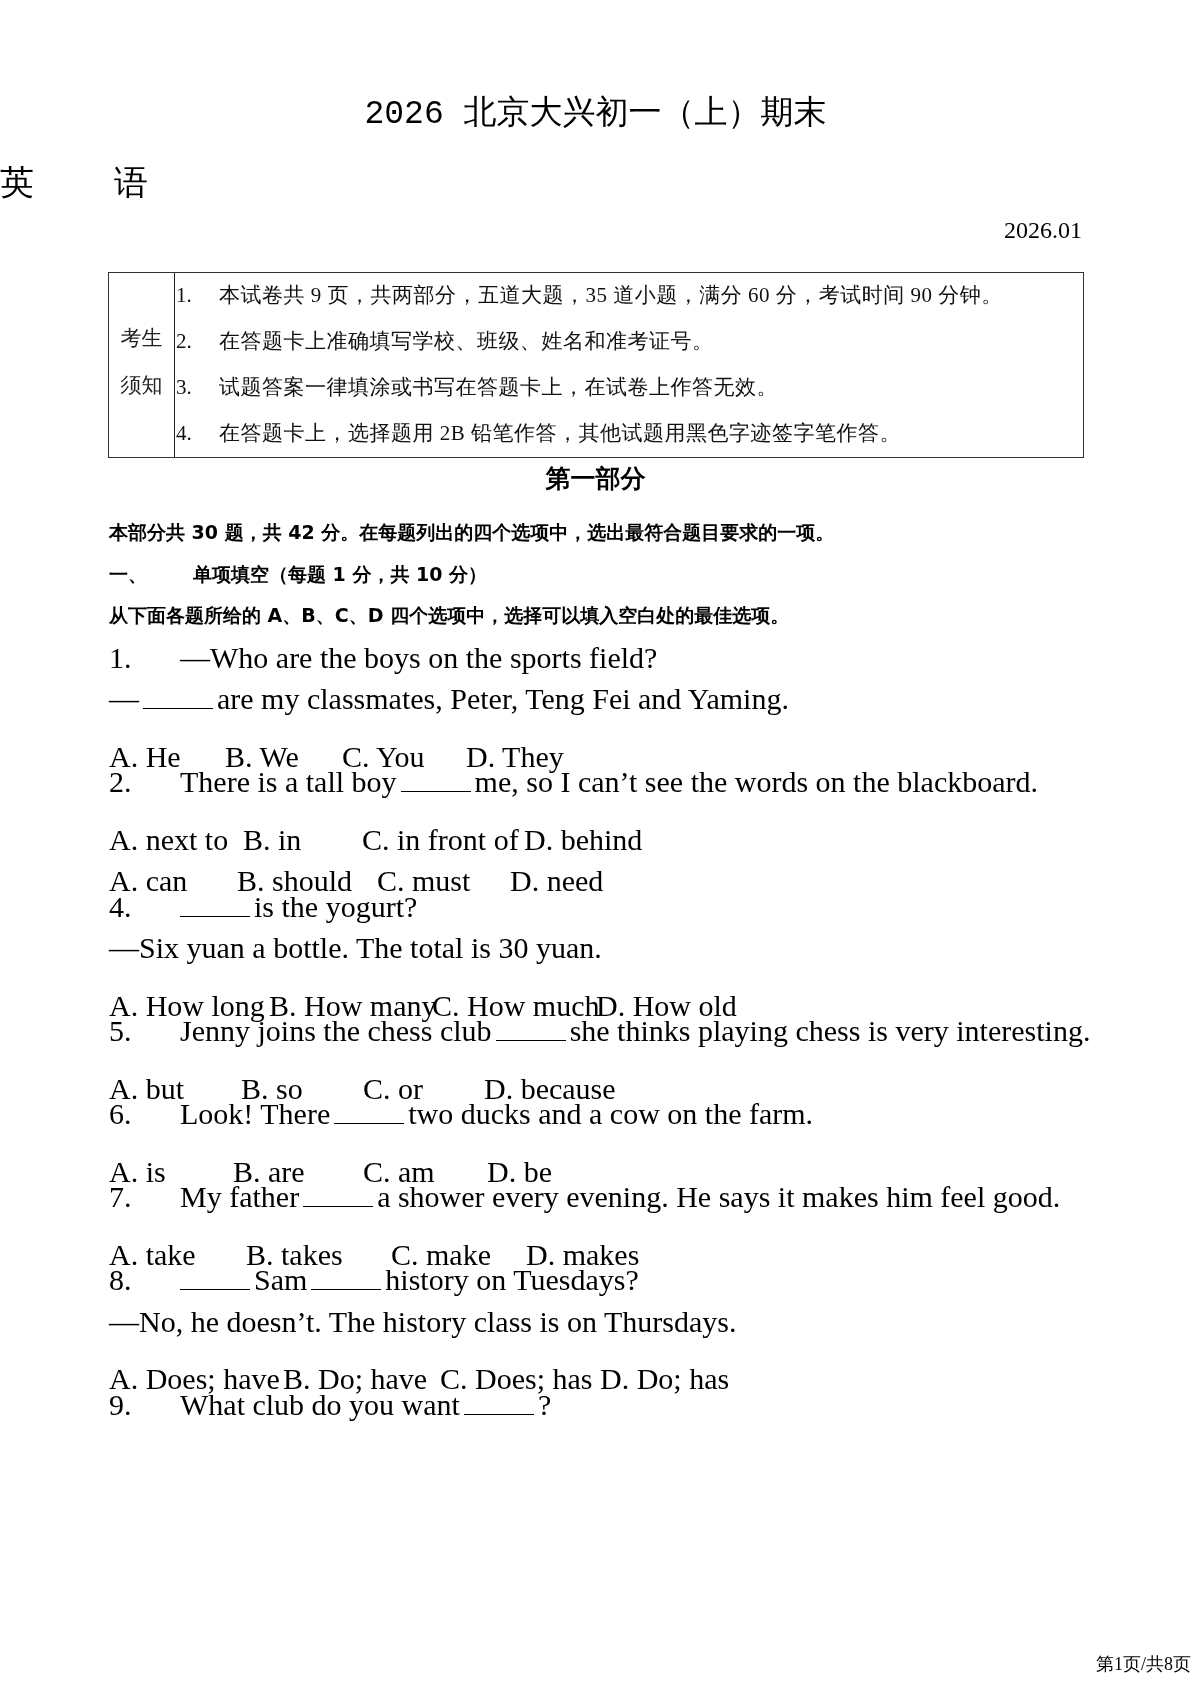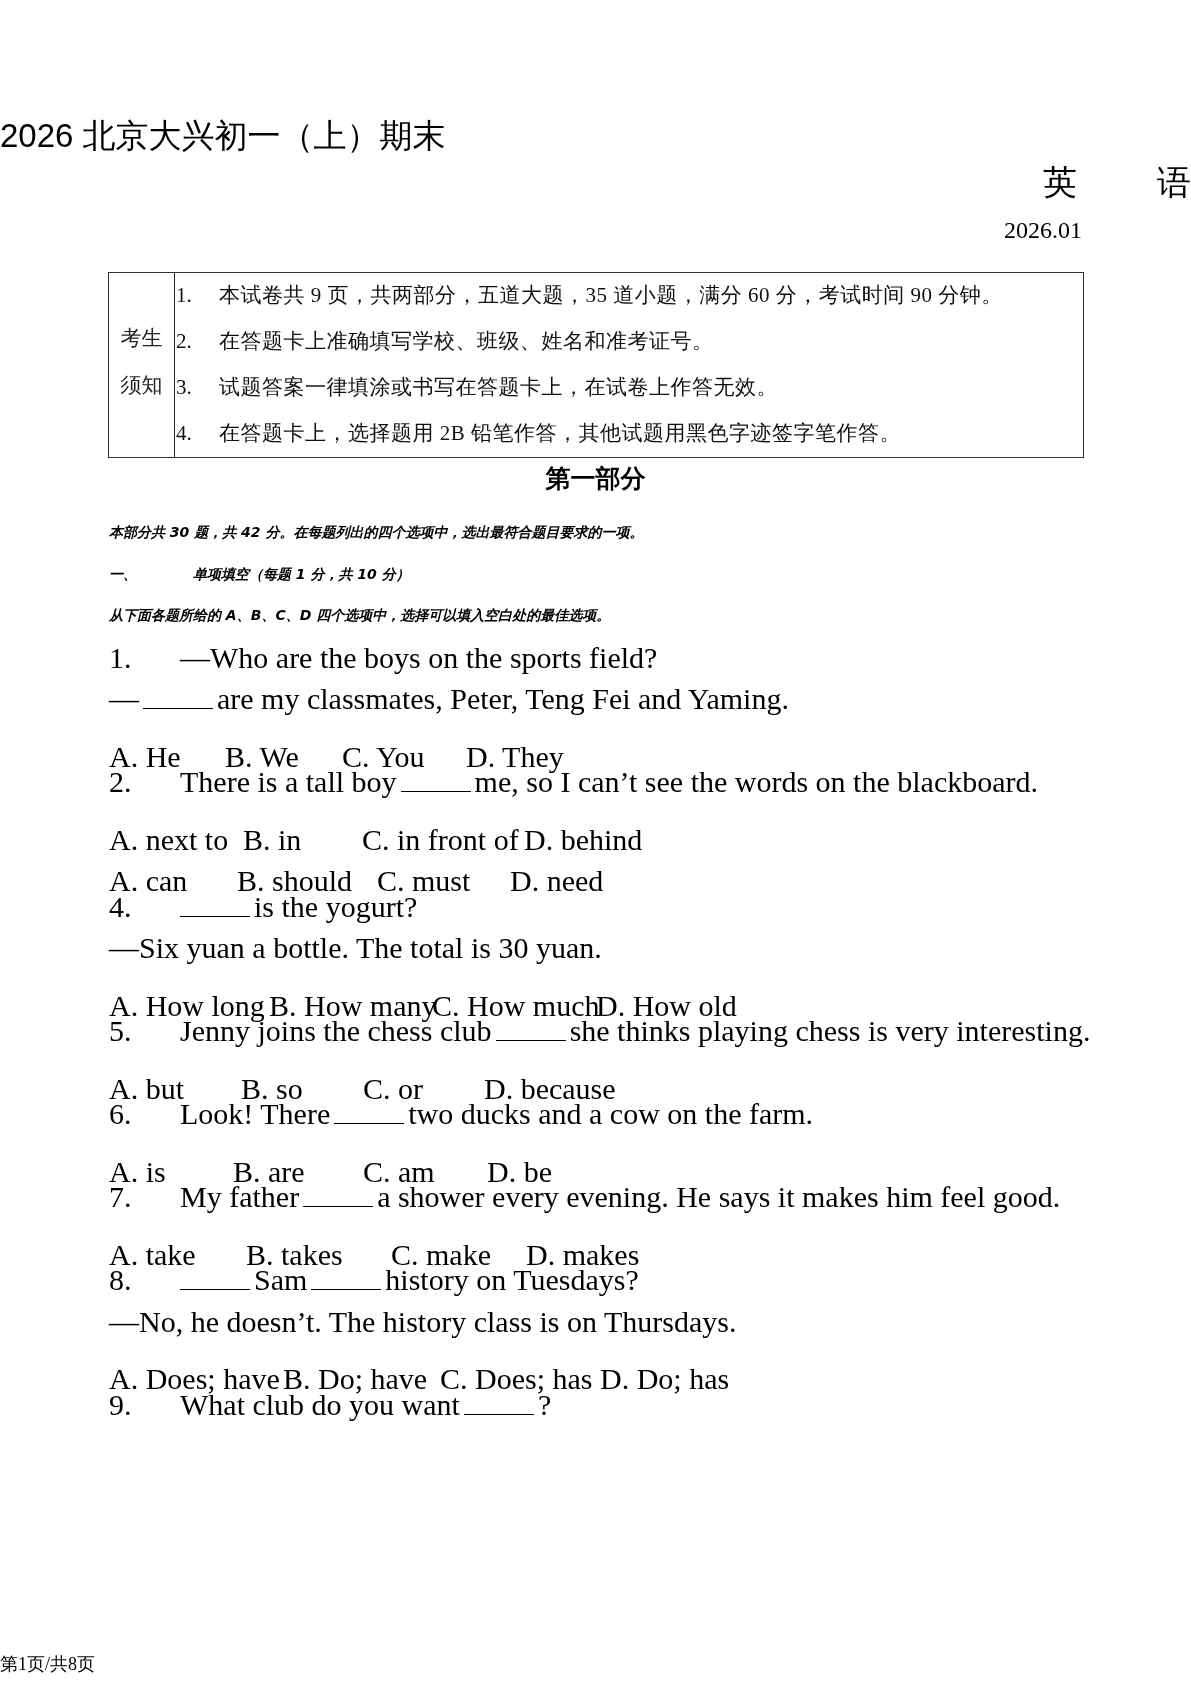--- a/index.html
+++ b/index.html
@@ -1,42 +1,42 @@
 <!DOCTYPE html>
 <html><head>
 <meta charset="utf-8">
 <style>
   html, body { margin: 0; padding: 0; background: #ffffff; }
   body { width: 1191px; height: 1684px; position: relative; overflow: hidden; color: #000; }
 
-  .title { position: absolute; left: 0; width: 1191px; top: 90px; font-size: 33px; font-family: Liberation Sans, sans-serif; letter-spacing: 0px; margin-top: 24px; }
-  .subject { position: absolute; left: 0; width: 1191px; top: 160px; text-align: right; font-size: 34px; font-family: "DejaVu Sans", sans-serif; word-spacing: 0; }
+  .title { position: absolute; left: 0; width: 1191px; top: 90px; text-align: center; font-size: 33px; font-family: Liberation Mono, monospace; letter-spacing: 0px; }
+  .subject { position: absolute; left: 0; width: 1191px; top: 160px; text-align: left; font-size: 34px; font-family: "DejaVu Sans", sans-serif; word-spacing: 0; }
   .subject span { display: inline-block; }
   .subject .gap { width: 80px; }
   .date { position: absolute; right: 109px; top: 217px; font-size: 24px; font-family: "Liberation Serif", serif; }
 
   .notice { position: absolute; left: 108px; top: 272px; width: 976px; height: 186px; border: 1.5px solid #333; box-sizing: border-box; display: flex; }
   .notice-label { width: 66px; border-right: 1.5px solid #222; box-sizing: border-box; display: flex; flex-direction: column; justify-content: center; align-items: center; font-family: "Liberation Serif", "DejaVu Serif", serif; font-size: 21px; line-height: 47px; padding-bottom: 6px; color: #222; }
   .notice-items { flex: 1; padding-top: 2px; }
   .notice-item { height: 46px; line-height: 40px; font-family: "Liberation Serif", "DejaVu Serif", serif; font-size: 21px; display: flex; color: #111; }
   .notice-item .num { width: 43px; padding-left: 1px; }
   .notice-item .txt { flex: 1; letter-spacing: 0.5px; }
 
   .part-title { position: absolute; left: 0; width: 1191px; top: 462px; text-align: center; font-size: 25px; font-family: "DejaVu Sans", sans-serif; font-weight: bold; }
 
   .content { position: absolute; left: 109px; top: 512px; width: 1000px; }
   .line { height: 41.5px; line-height: 41.5px; white-space: nowrap; }
-  .cn { font-family: "DejaVu Sans", sans-serif; font-size: 14px; font-weight: bold; font-style: italic; }
+  .cn { font-family: "DejaVu Sans", sans-serif; font-size: 19px; font-weight: bold; }
   .en { font-family: "Liberation Serif", serif; font-size: 30px; }
   .qnum { display: inline-block; width: 71px; }
   .sec-num { display: inline-block; width: 84px; }
   .opt { display: inline-block; margin-top: 16px; }
   .blank { display: inline-block; width: 70px; border-bottom: 1.5px solid #000; height: 18px; vertical-align: baseline; margin: 0 4px; }
 
-  .footer { position: absolute; left: 0; width: 1191px; top: 1652px; text-align: left; font-size: 18px; font-family: "Liberation Serif", serif; }
+  .footer { position: absolute; left: 0; width: 1191px; top: 1652px; text-align: right; font-size: 18px; font-family: "Liberation Serif", serif; }
 </style>
 </head>
 <body>
 
 <div class="title">2026 北京大兴初一（上）期末</div>
 <div class="subject">
   <span>英</span><span class="gap"></span><span>语</span>
 </div>
 <div class="date">2026.01</div>
 

